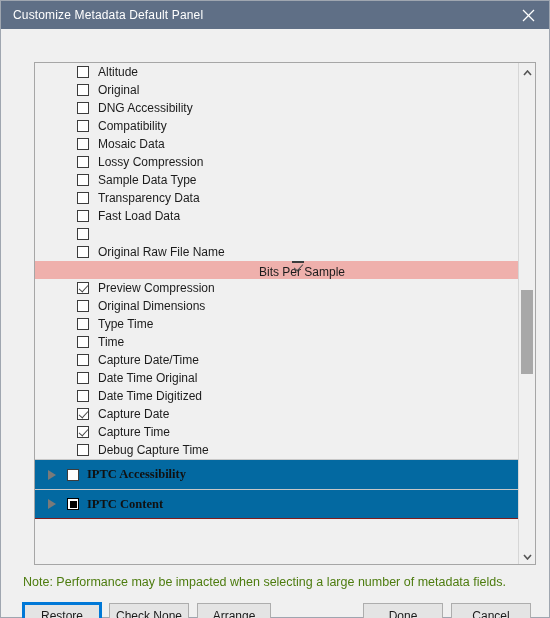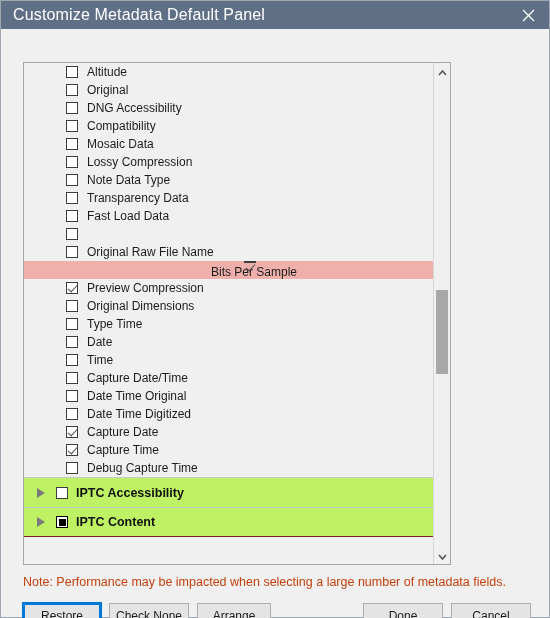--- a/index.html
+++ b/index.html
@@ -31,21 +31,21 @@
     min-height: 28px;
     background: #5f6f86;
     display: flex;
     align-items: center;
     justify-content: space-between;
     padding: 0 0 0 12px;
     box-sizing: border-box;
   }
   #title-text {
     color: #ffffff;
-    font-size: 16px;
+    font-size: 12px;
     letter-spacing: 0.15px;
     white-space: nowrap;
   }
   #close-btn {
     width: 42px;
     height: 28px;
     display: flex;
     align-items: center;
     justify-content: center;
     cursor: pointer;
@@ -54,23 +54,23 @@
   
   #content {
     flex: 1;
     position: relative;
     background: #f0f0f0;
     padding: 5px 10px 0 10px;
     box-sizing: border-box;
   }
   #list-frame {
     position: absolute;
-    left: 22px;
+    left: 33px;
     top: 33px;
-    width: 428px;
+    width: 502px;
     height: 503px;
     box-sizing: border-box;
     border: 1px solid #a6a6a6;
     background: #f0f0f0;
     display: flex;
     overflow: hidden;
   }
   #list-viewport {
     flex: 1;
     position: relative;
@@ -131,21 +131,22 @@
     background: #000000;
   }
   
   .group-row {
     height: 30px;
     display: flex;
     align-items: center;
     padding-left: 10px;
     box-sizing: border-box;
     border-top: 1px solid #c8c8c8;
-    background: #bef264;
+    background: #0369a1;
+    font-family: Liberation Serif, serif;
   }
   .group-row.first { border-top: 1px solid #c8c8c8; }
   .group-row.last { border-bottom: 1px solid #7f1d1d; }
   .tri {
     width: 0;
     height: 0;
     border-left: 8px solid #7a7a7a;
     border-top: 5.5px solid transparent;
     border-bottom: 5.5px solid transparent;
     margin-right: 11px;
@@ -184,21 +185,21 @@
     height: 84px;
     background: #a8a8a8;
     cursor: pointer;
   }
   
   #note {
     position: absolute;
     left: 22px;
     top: 546px;
     font-size: 12.5px;
-    color: #c2410c;
+    color: #4d7c0f;
     white-space: nowrap;
   }
   .btn {
     position: absolute;
     height: 25px;
     background: #e4e4e4;
     border: 1px solid #adadad;
     box-sizing: border-box;
     font-family: "Liberation Sans", sans-serif;
     font-size: 12px;
@@ -261,21 +262,21 @@
             <div class="field-row">
               <span class="cbx"></span>
               <span class="field-label">Mosaic Data</span>
             </div>
             <div class="field-row">
               <span class="cbx"></span>
               <span class="field-label">Lossy Compression</span>
             </div>
             <div class="field-row">
               <span class="cbx"></span>
-              <span class="field-label">Note Data Type</span>
+              <span class="field-label">Sample Data Type</span>
             </div>
             <div class="field-row">
               <span class="cbx"></span>
               <span class="field-label">Transparency Data</span>
             </div>
             <div class="field-row">
               <span class="cbx"></span>
               <span class="field-label">Fast Load Data</span>
             </div>
             <div class="field-row">
@@ -293,24 +294,20 @@
               <span class="cbx checked"></span>
               <span class="field-label">Preview Compression</span>
             </div>
             <div class="field-row">
               <span class="cbx"></span>
               <span class="field-label">Original Dimensions</span>
             </div>
             <div class="field-row">
               <span class="cbx"></span>
               <span class="field-label">Type Time</span>
-            </div>
-            <div class="field-row">
-              <span class="cbx"></span>
-              <span class="field-label">Date</span>
             </div>
             <div class="field-row">
               <span class="cbx"></span>
               <span class="field-label">Time</span>
             </div>
             <div class="field-row">
               <span class="cbx"></span>
               <span class="field-label">Capture Date/Time</span>
             </div>
             <div class="field-row">

